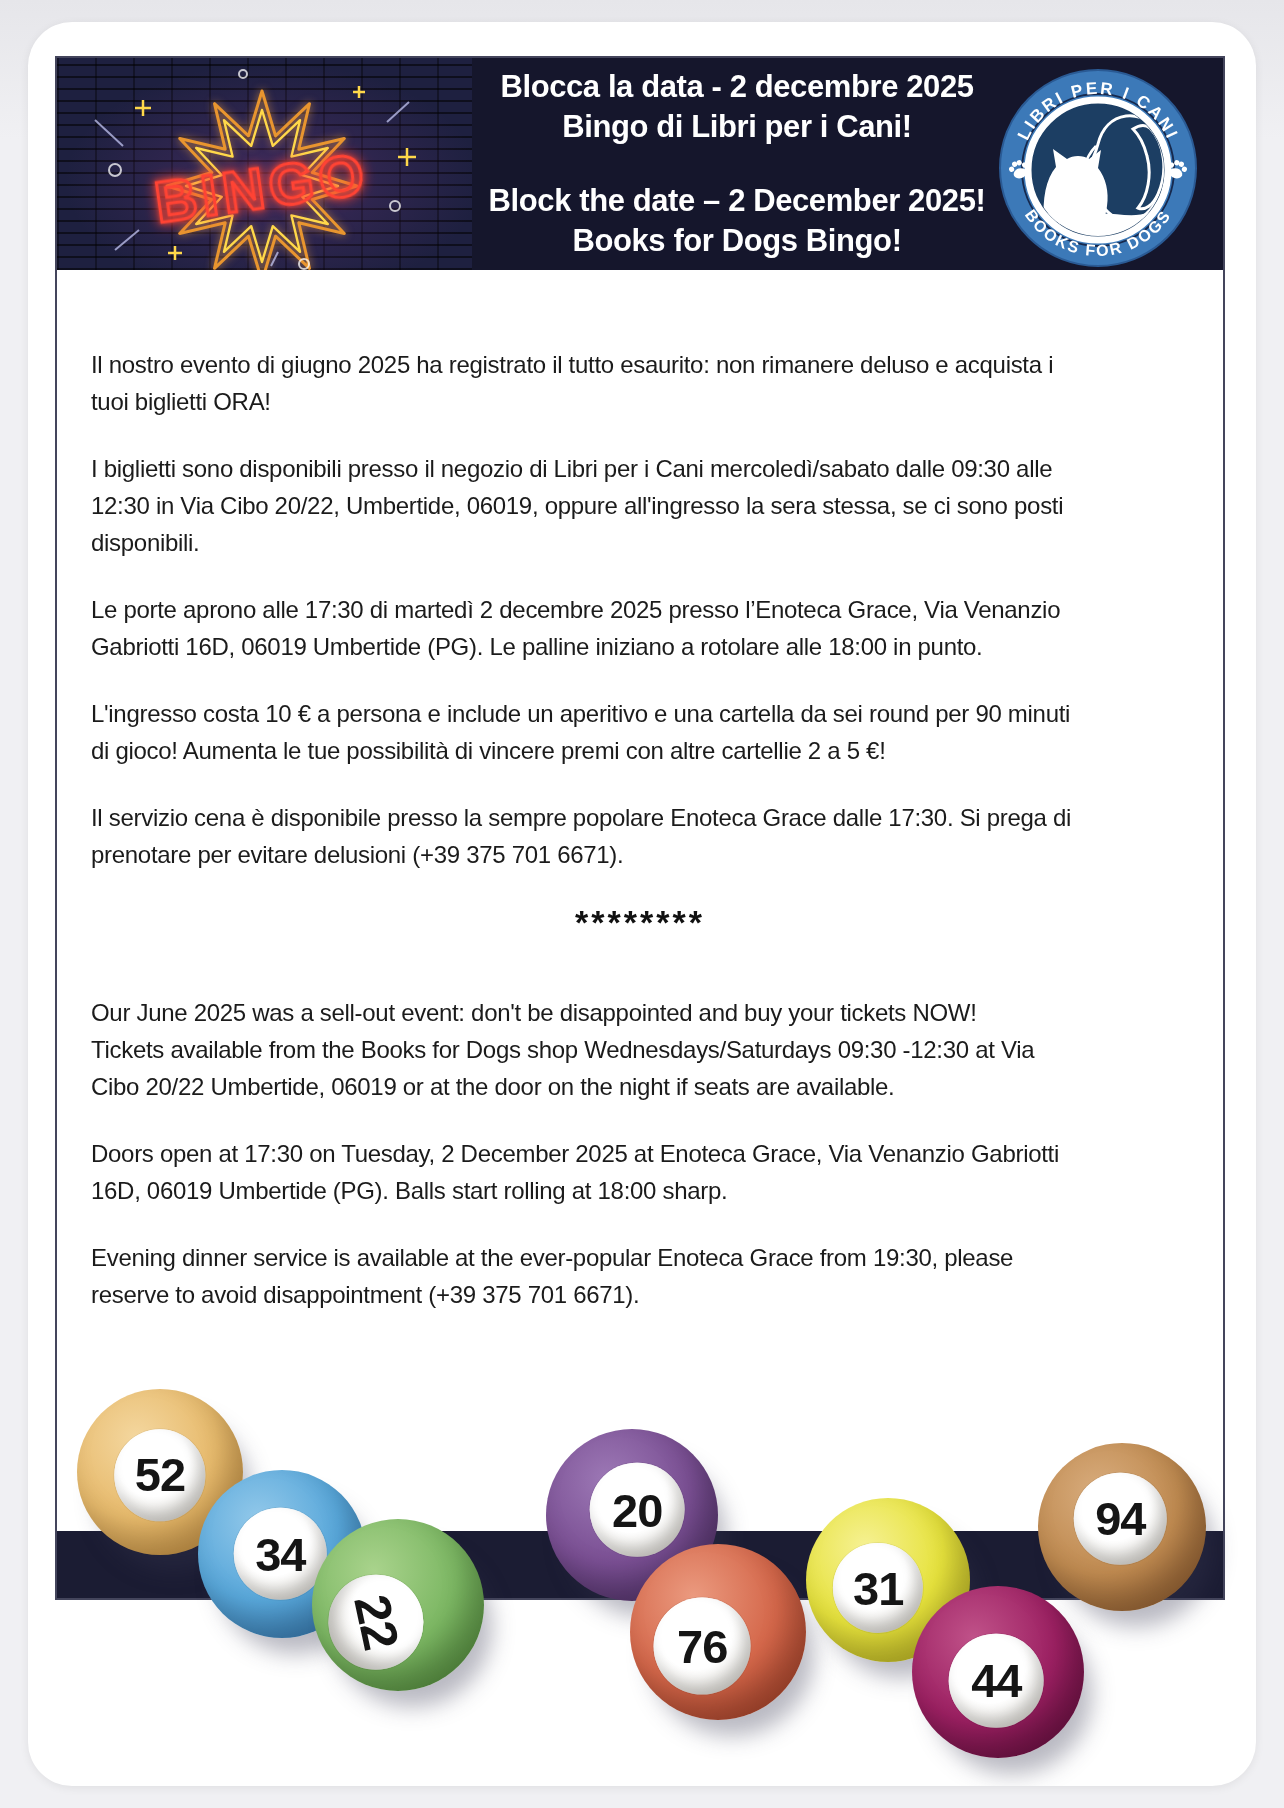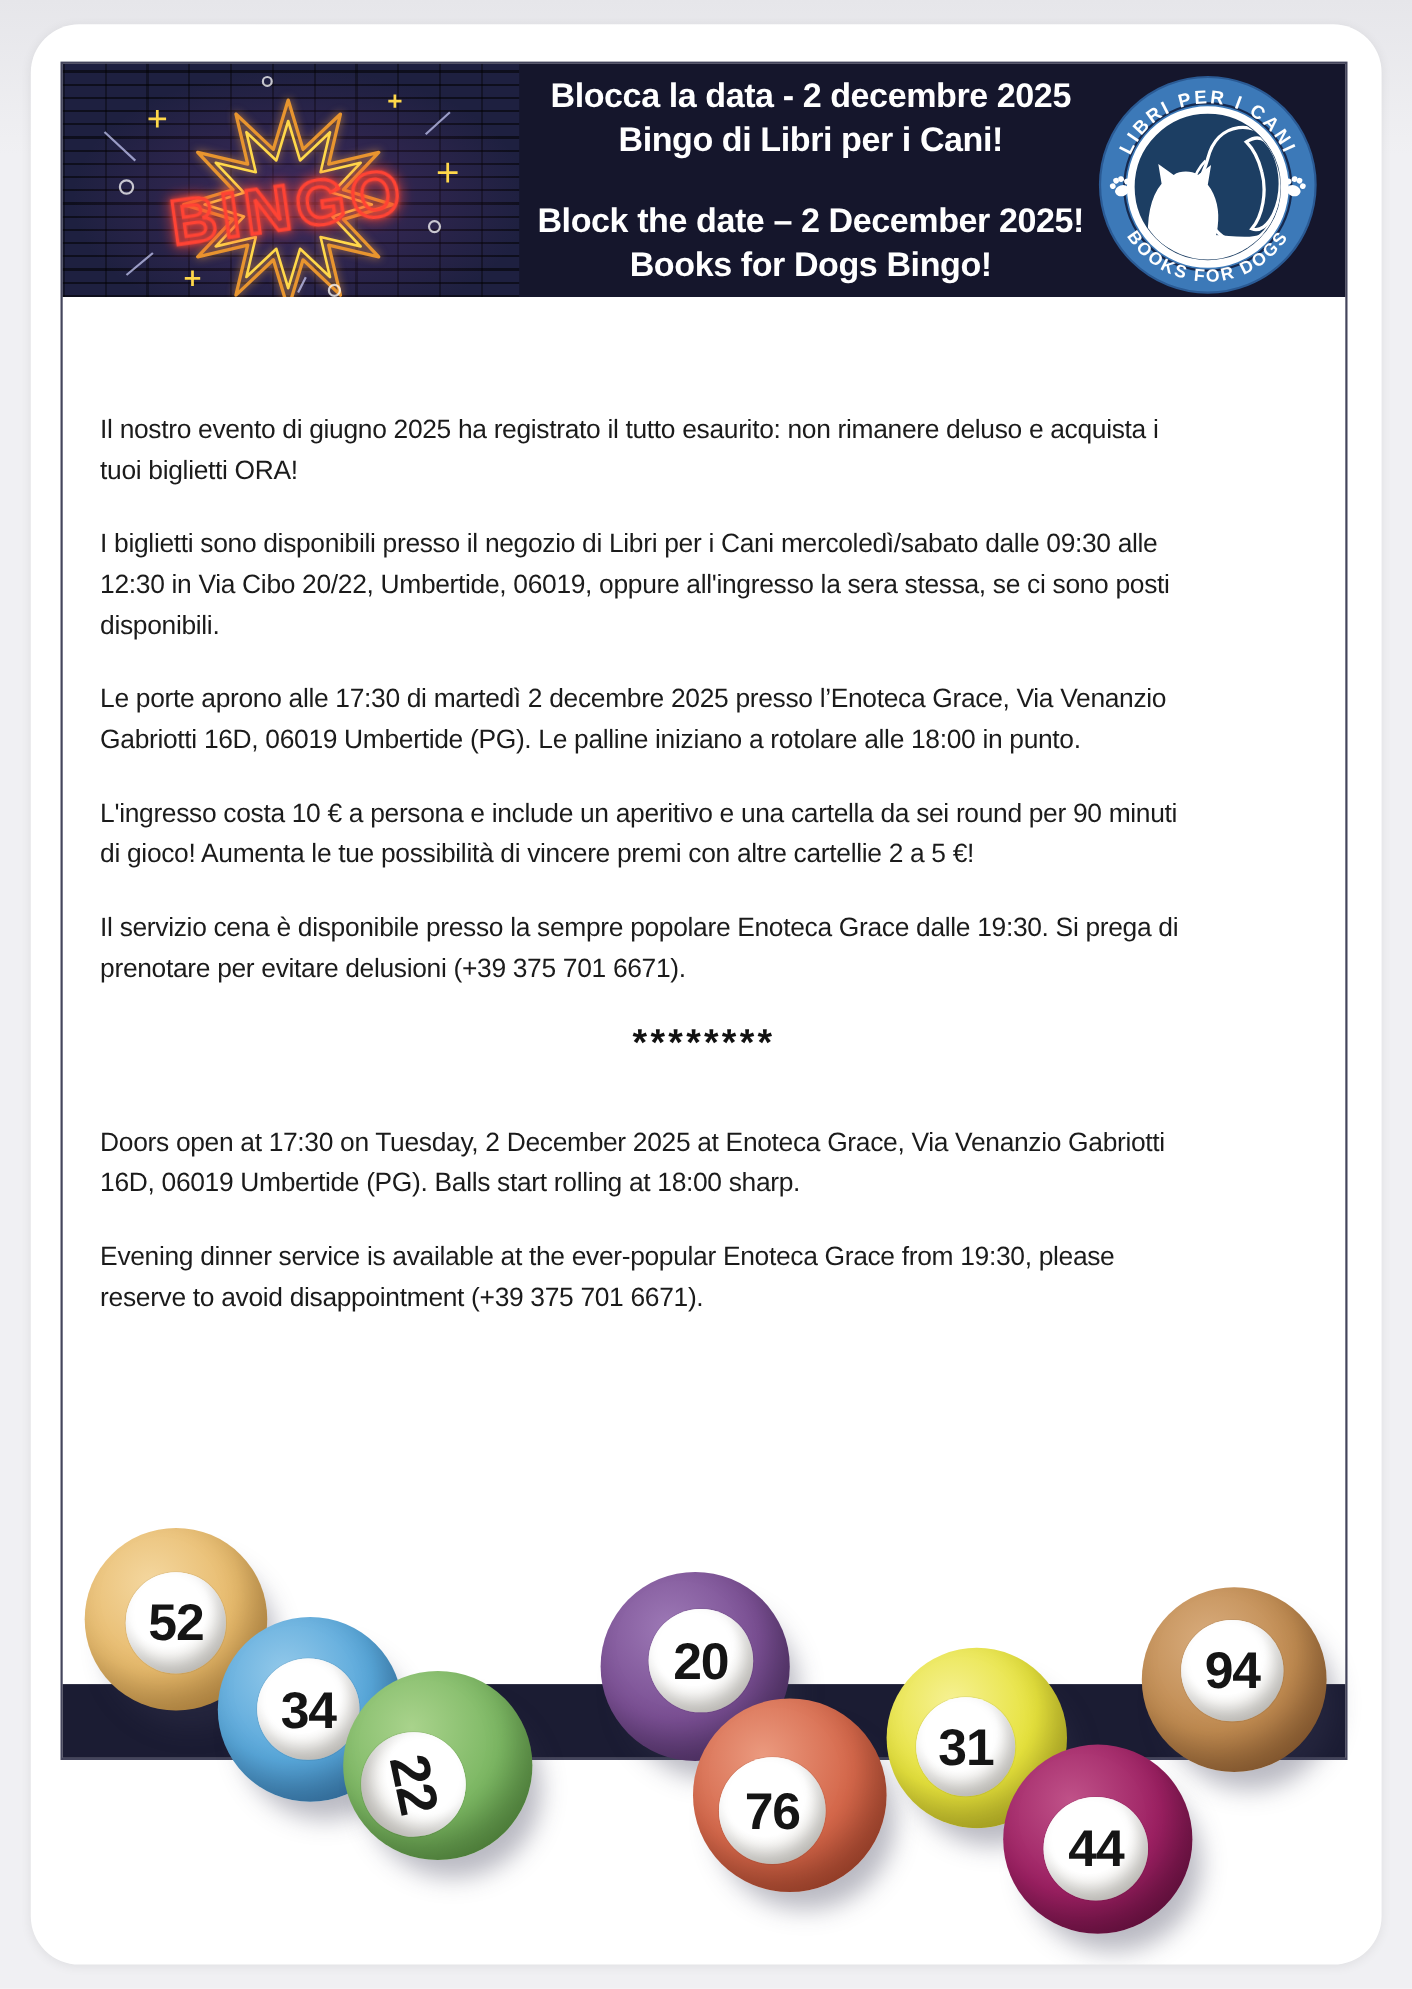--- a/index.html
+++ b/index.html
@@ -30,21 +30,21 @@
   .bingo-art svg{position:absolute;left:0;top:0;}
   .titles{
     position:absolute;left:415px;top:0;width:530px;height:100%;
     display:flex;flex-direction:column;align-items:center;justify-content:center;
     color:#ffffff;font-weight:bold;font-size:31px;line-height:40px;
     letter-spacing:-.4px;text-align:left;
   }
   .titles .spacer{height:34px;}
   .logo{position:absolute;left:941px;top:10px;width:200px;height:200px;}
   
-  .bodytext{padding:58px 34px 0 34px;margin-top:44px;}
+  .bodytext{padding:76px 34px 0 34px;}
   .para{
     font-size:24px;line-height:37px;letter-spacing:-.3px;color:#1b1b1b;
     white-space:pre-line;margin:0 0 30px 0;
   }
   .sep{
     font-weight:bold;font-size:34px;color:#111;text-align:center;
     letter-spacing:3px;margin:16px 0 52px 0;
   }
   .band{position:absolute;left:0;right:0;bottom:0;height:67px;background:#1b1c33;}
   
@@ -169,23 +169,26 @@
     <div class="bodytext">
       <p class="para">Il nostro evento di giugno 2025 ha registrato il tutto esaurito: non rimanere deluso e acquista i
 tuoi biglietti ORA!</p>
       <p class="para">I biglietti sono disponibili presso il negozio di Libri per i Cani mercoledì/sabato dalle 09:30 alle
 12:30 in Via Cibo 20/22, Umbertide, 06019, oppure all'ingresso la sera stessa, se ci sono posti
 disponibili.</p>
       <p class="para">Le porte aprono alle 17:30 di martedì 2 decembre 2025 presso l’Enoteca Grace, Via Venanzio
 Gabriotti 16D, 06019 Umbertide (PG). Le palline iniziano a rotolare alle 18:00 in punto.</p>
       <p class="para">L'ingresso costa 10 € a persona e include un aperitivo e una cartella da sei round per 90 minuti
 di gioco! Aumenta le tue possibilità di vincere premi con altre cartellie 2 a 5 €!</p>
-      <p class="para">Il servizio cena è disponibile presso la sempre popolare Enoteca Grace dalle 19:30. Si prega di
+      <p class="para">Il servizio cena è disponibile presso la sempre popolare Enoteca Grace dalle 17:30. Si prega di
 prenotare per evitare delusioni (+39 375 701 6671).</p>
       <div class="sep">********</div>
+      <p class="para">Our June 2025 was a sell-out event: don't be disappointed and buy your tickets NOW!
+Tickets available from the Books for Dogs shop Wednesdays/Saturdays 09:30 -12:30 at Via
+Cibo 20/22 Umbertide, 06019 or at the door on the night if seats are available.</p>
       <p class="para">Doors open at 17:30 on Tuesday, 2 December 2025 at Enoteca Grace, Via Venanzio Gabriotti
 16D, 06019 Umbertide (PG). Balls start rolling at 18:00 sharp.</p>
       <p class="para">Evening dinner service is available at the ever-popular Enoteca Grace from 19:30, please
 reserve to avoid disappointment (+39 375 701 6671).</p>
     </div>
 
     <div class="band" style="background: rgb(27, 28, 51);"></div>
   </div>
 
   <div class="balls">

